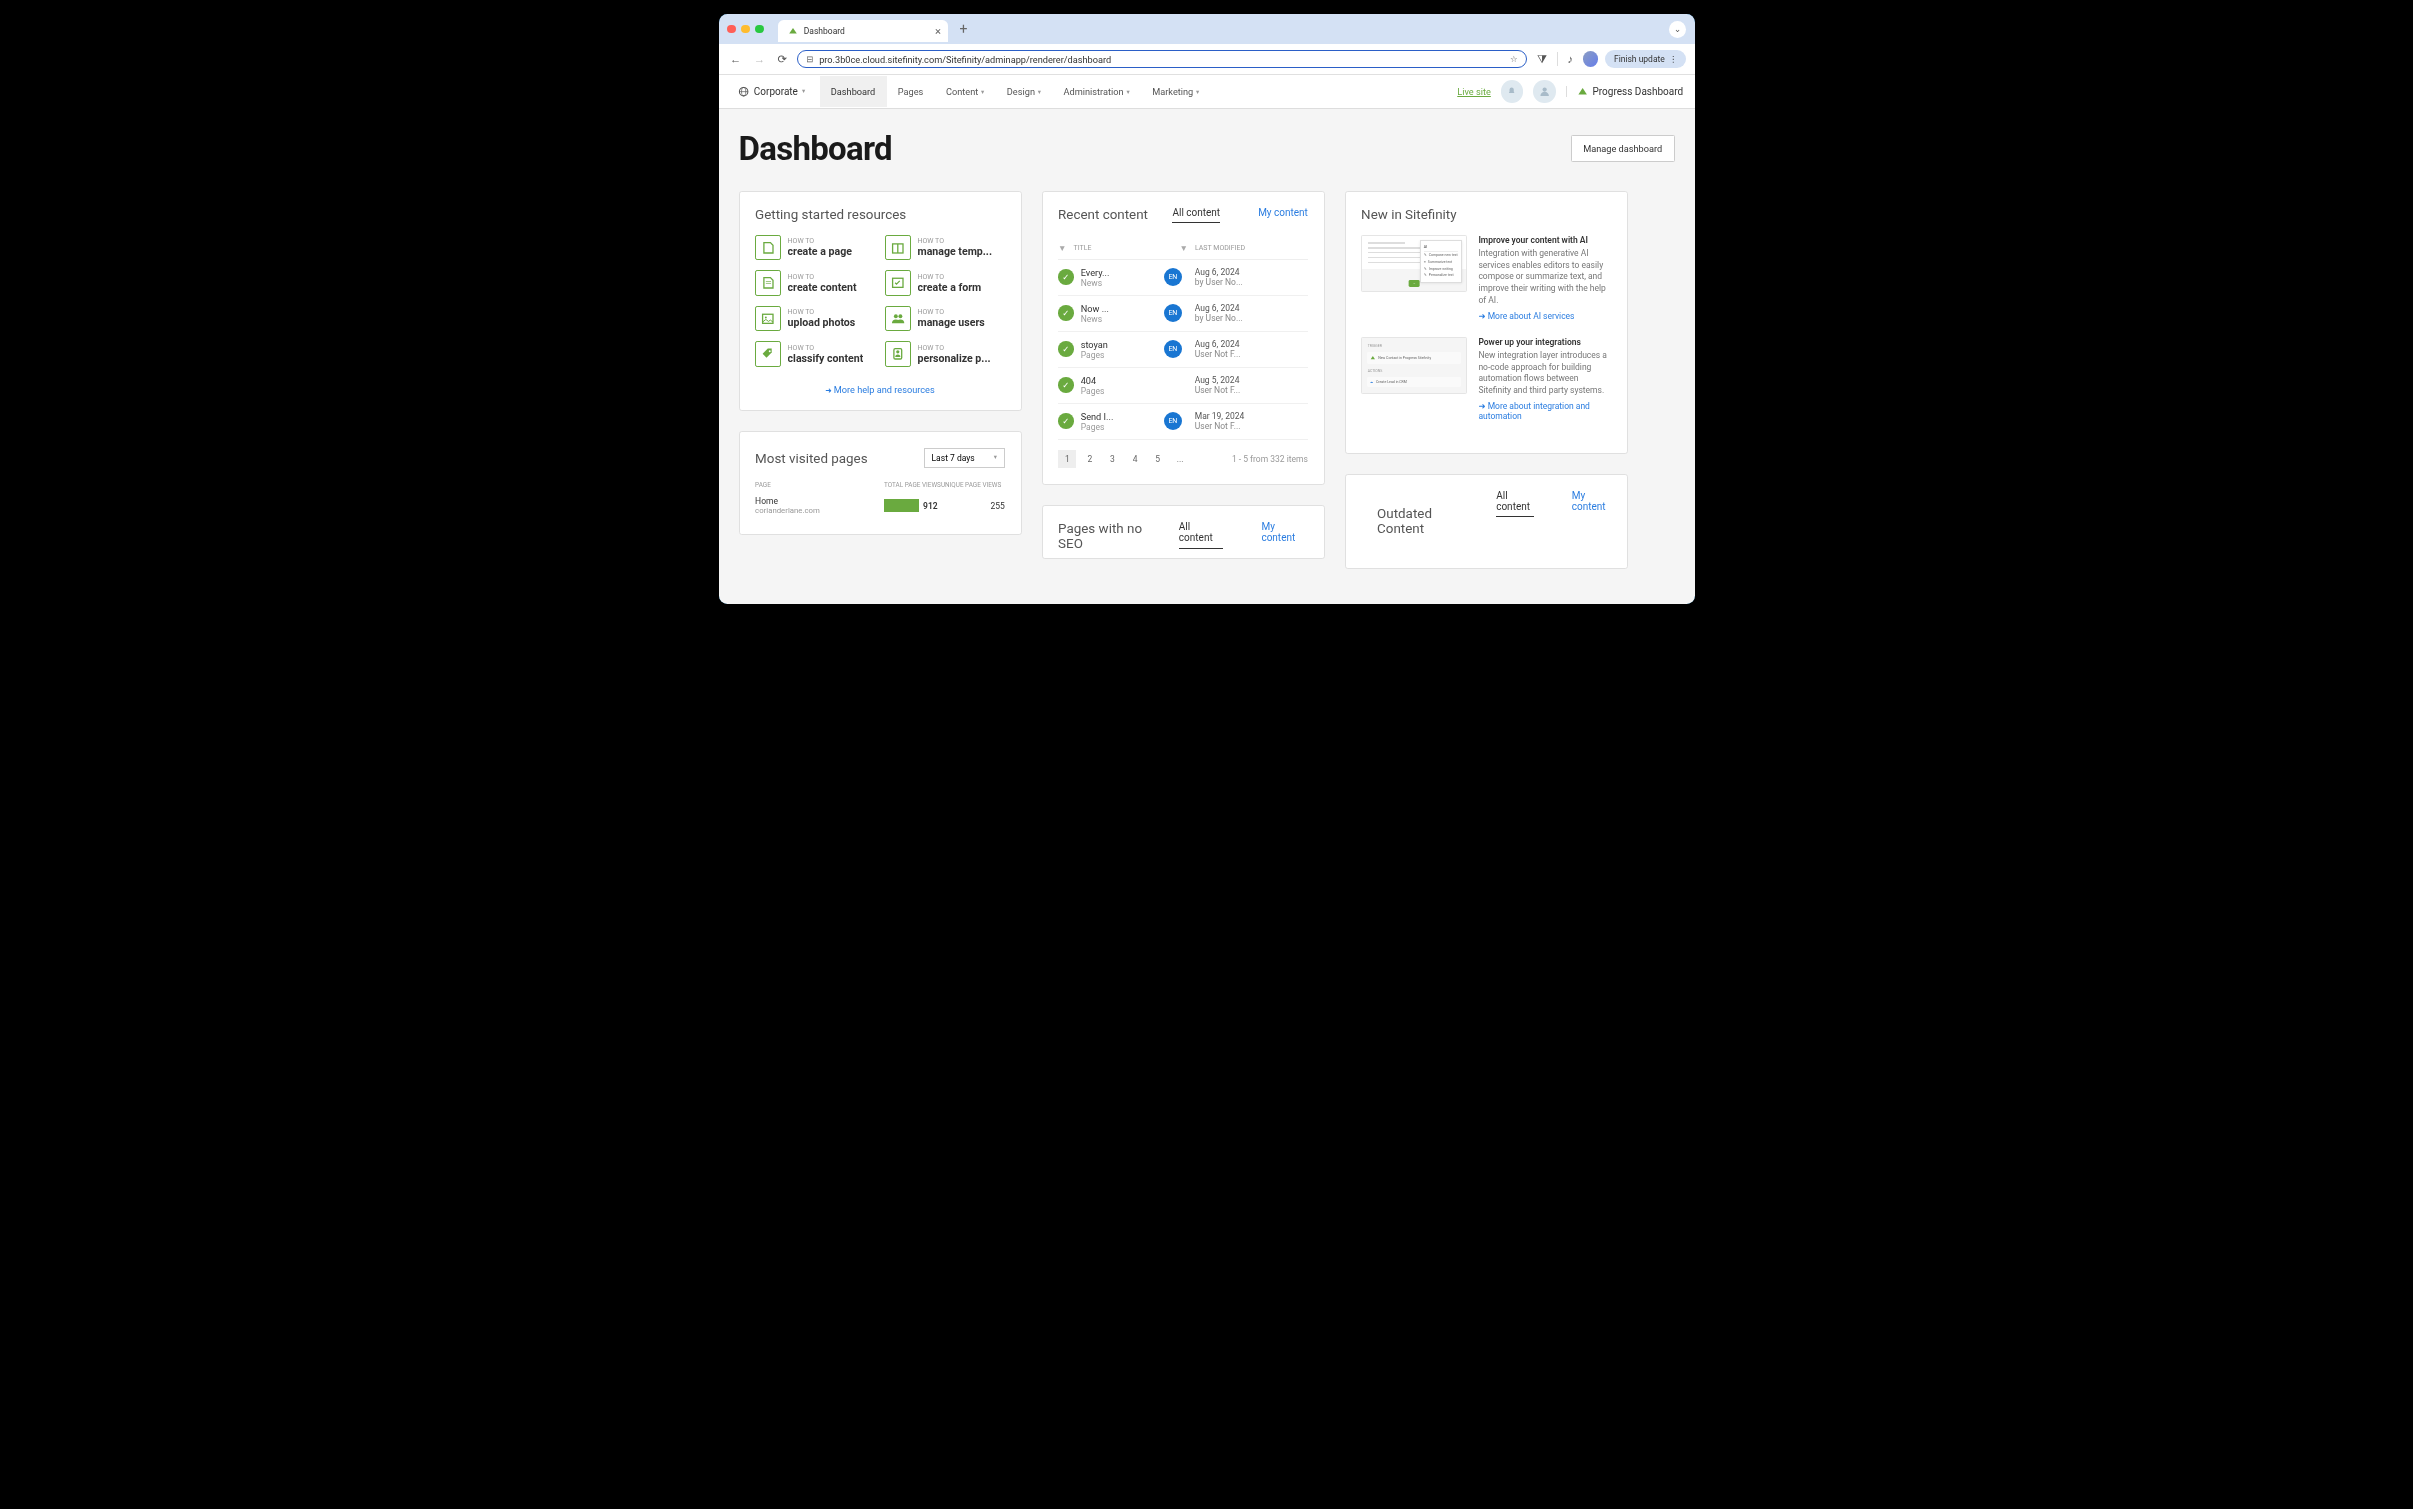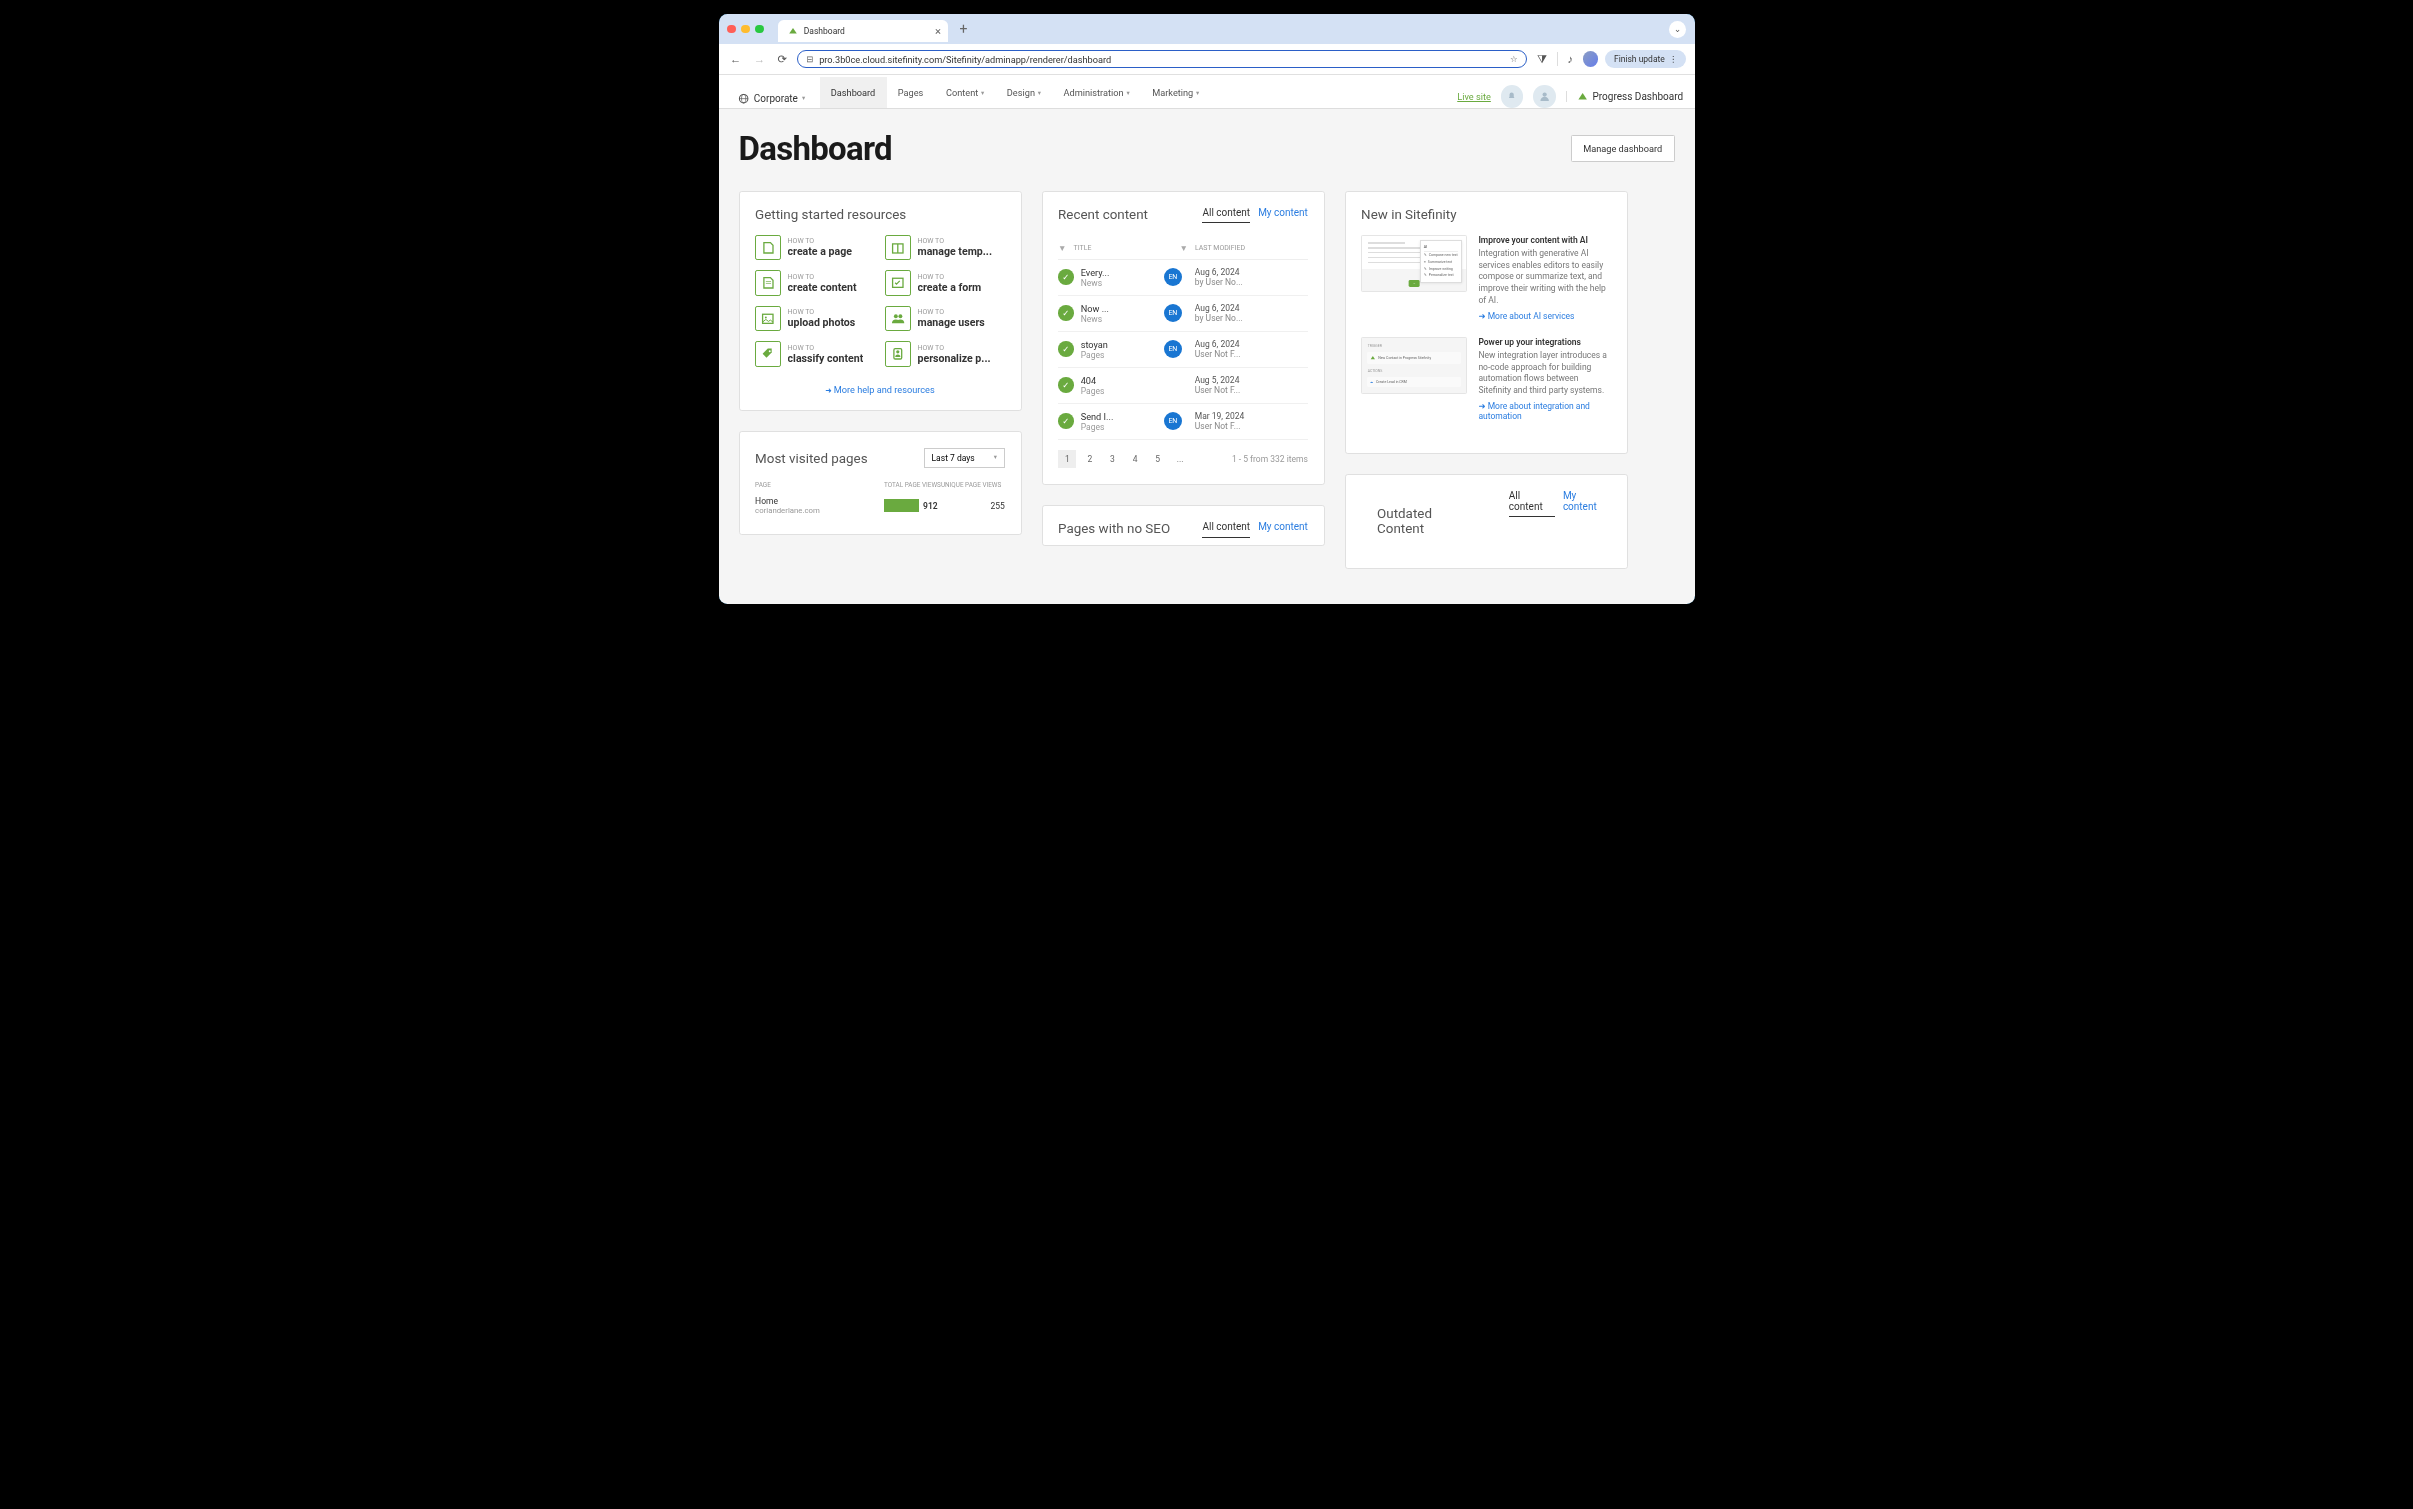--- a/index.html
+++ b/index.html
@@ -16,21 +16,21 @@
 .chev{margin-left:auto;width:17px;height:17px;border-radius:50%;background:#fff;display:flex;align-items:center;justify-content:center;color:#555;font-size:8.5px}
 .toolbar{background:#fff;height:31px;display:flex;align-items:center;padding:0 8.5px;gap:7px;border-bottom:0.7px solid #e0e0e0}
 .navbtn{color:#555;font-size:11.3px;padding:2.8px;cursor:pointer}
 .navbtn.dis{color:#bbb}
 .urlbar{flex:1;display:flex;align-items:center;border:1.4px solid #2b5fc7;border-radius:14px;padding:2.8px 8.5px;gap:5.7px;font-size:9.2px;color:#333}
 .url-icon{color:#666;font-size:8.5px}
 .tbicon{color:#555;font-size:11.3px;cursor:pointer;padding:2.8px}
 .divider{width:0.7px;height:14px;background:#ddd}
 .avatar-sm{width:15.6px;height:15.6px;border-radius:50%;background:linear-gradient(135deg,#8b9dc3,#667eea)}
 .finish-btn{background:#d4e1f4;border-radius:11.3px;padding:4.2px 8.5px;font-size:8.5px;color:#333;display:flex;align-items:center;gap:4.2px}
-.appheader{height:34px;background:#fff;border-bottom:0.7px solid #ddd;display:flex;align-items:flex-end;padding:0 11.3px}
+.appheader{height:34px;background:#fff;border-bottom:0.7px solid #ddd;display:flex;align-items:center;padding:0 11.3px}
 .site-sel{display:flex;align-items:center;gap:4.2px;padding:4.2px 8.5px;font-size:10px;color:#333;cursor:pointer}
 .navtabs{display:flex;margin-left:5.7px}
 .navtab{padding:10px 11.3px;font-size:9.2px;color:#555;cursor:pointer;display:flex;align-items:center;gap:2.8px}
 .navtab.active{background:#f0f0f0;color:#333}
 .caret{font-size:6.4px;color:#999}
 .hdr-right{margin-left:auto;display:flex;align-items:center;gap:10px}
 .live-link{color:#6aaa3f;font-size:9.2px;text-decoration:underline}
 .icon-circ{width:22.6px;height:22.6px;border-radius:50%;background:#dfe9f0;display:flex;align-items:center;justify-content:center;color:#a8bbc9}
 .brand{display:flex;align-items:center;gap:4.2px;font-size:10px;color:#333;padding-left:10px;border-left:0.7px solid #ddd}
 .brand-icon{width:11.3px;height:11.3px}
@@ -43,21 +43,21 @@
 .card-title{font-size:13.4px;color:#555;font-weight:400;margin-bottom:12.7px}
 .res-grid{display:grid;grid-template-columns:1fr 1fr;gap:10px}
 .res-item{display:flex;align-items:center;gap:7px;cursor:pointer}
 .res-icon{width:25.5px;height:25.5px;border:1.4px solid #6aaa3f;border-radius:2.1px;display:flex;align-items:center;justify-content:center;color:#6aaa3f;flex-shrink:0}
 .res-txt{overflow:hidden}
 .res-cat{font-size:7px;color:#999;text-transform:uppercase}
 .res-titl{font-size:10.6px;font-weight:700;color:#333;white-space:nowrap;overflow:hidden;text-overflow:ellipsis}
 .more-link{color:#2b7de0;font-size:9.2px;text-align:center;margin-top:17px;display:block}
 .more-link::before{content:"➜ ";font-size:7.8px}
 .rc-hdr{display:flex;align-items:flex-start;gap:14px;margin-bottom:14px}
-.rc-tabs{display:flex;gap:8px;margin-left:auto}
+.rc-tabs{display:flex;gap:38px;margin-left:auto}
 .rc-tab{font-size:10px;color:#2b7de0;padding-bottom:4.2px;cursor:pointer;max-width:50px}
 .rc-tab.active{color:#333;border-bottom:1.4px solid #333}
 .tbl-hdr{display:flex;align-items:center;padding:5.7px 0;border-bottom:0.7px solid #eee;font-size:7px;color:#999;text-transform:uppercase}
 .filter-icon{color:#aaa;margin-right:7px;font-size:8.5px}
 .col1{width:106px}
 .row{display:flex;align-items:center;padding:7px 0;border-bottom:0.7px solid #f0f0f0}
 .check{width:15.6px;height:15.6px;border-radius:50%;background:#6aaa3f;color:#fff;display:flex;align-items:center;justify-content:center;font-size:8.5px;margin-right:7px}
 .row-main{width:83px;font-size:9.2px}
 .row-titl{color:#333;white-space:nowrap;overflow:hidden;text-overflow:ellipsis}
 .row-sub{color:#999;font-size:8.5px}

